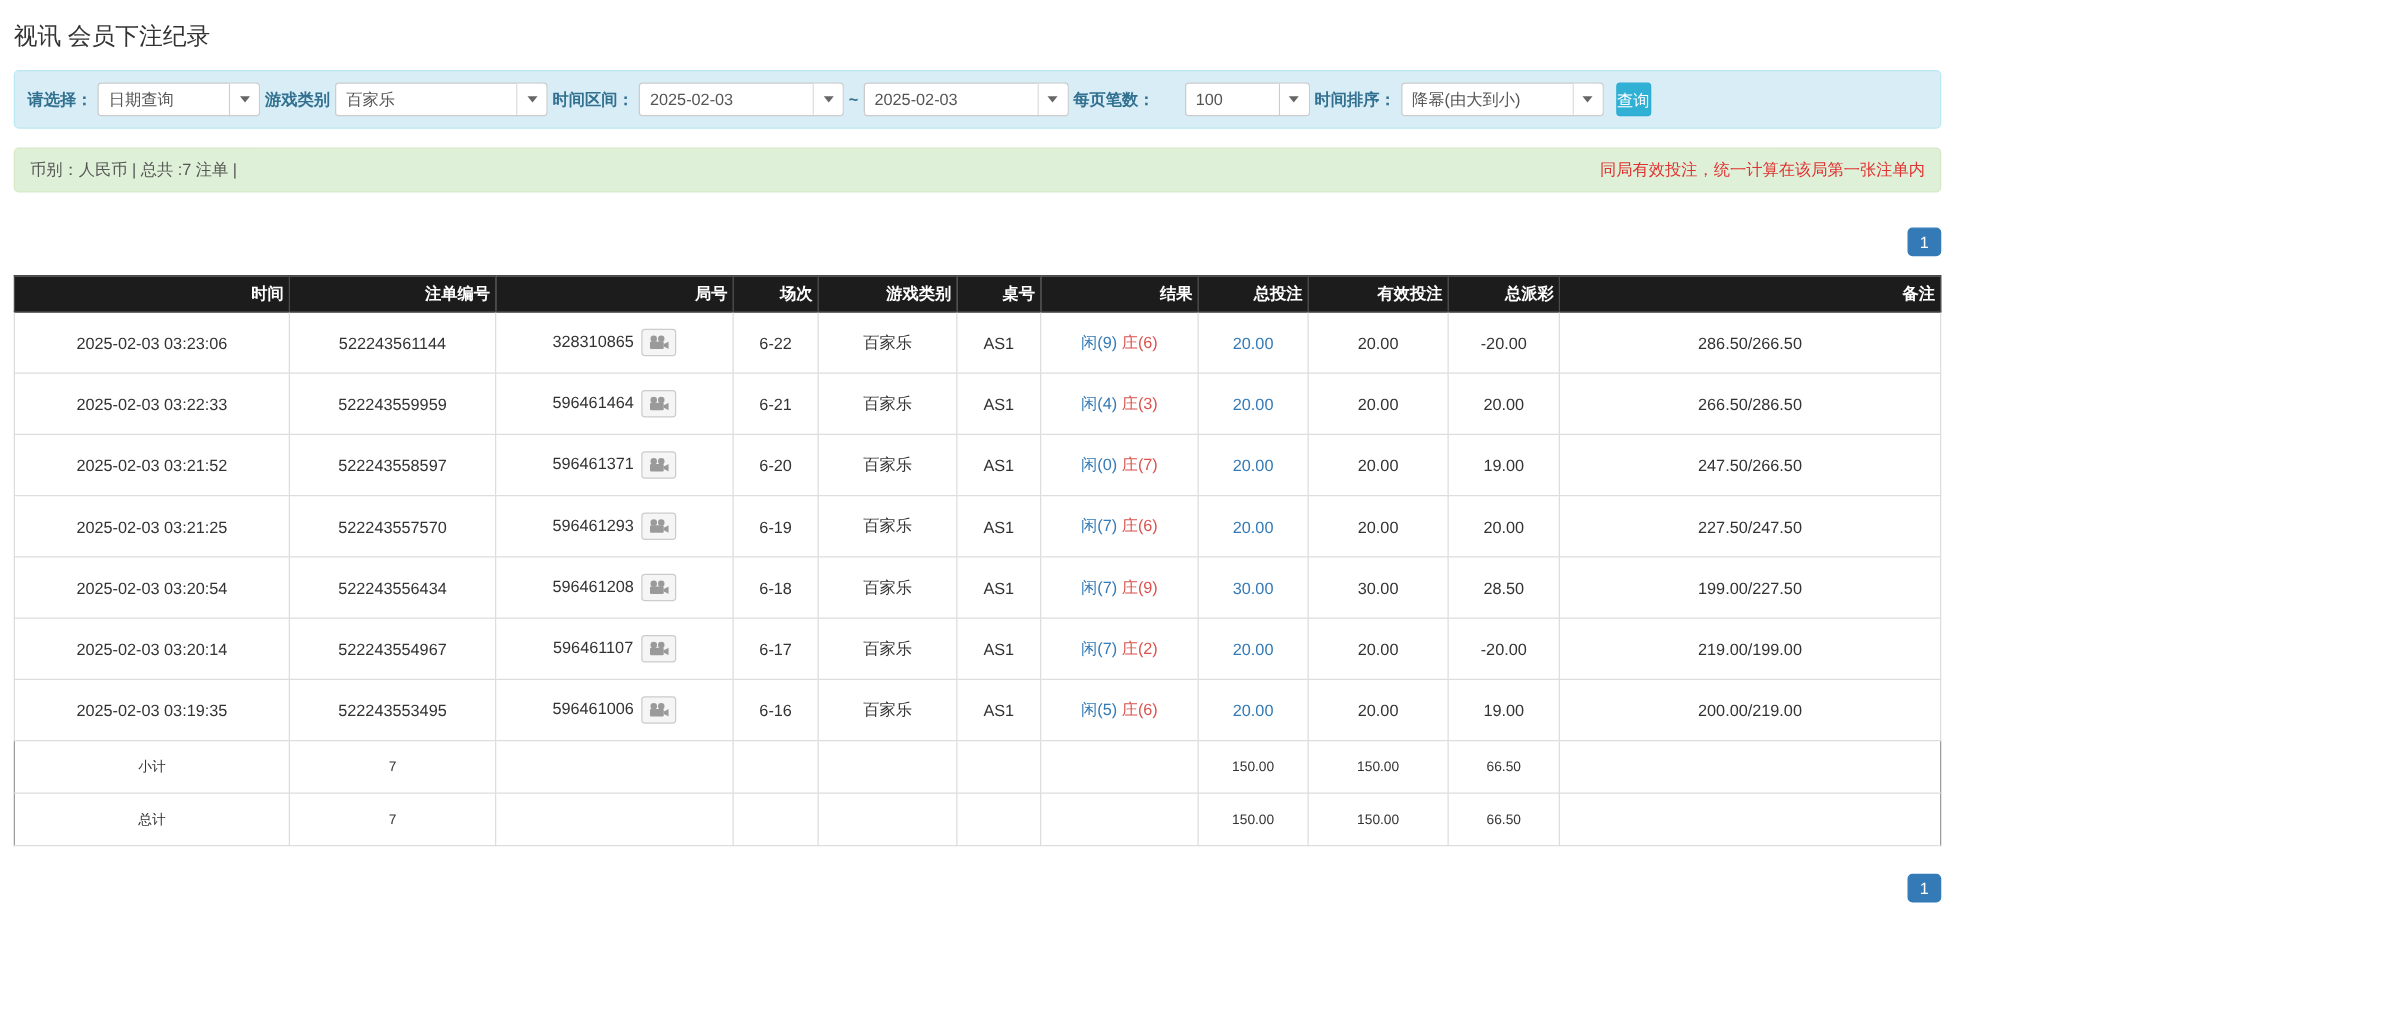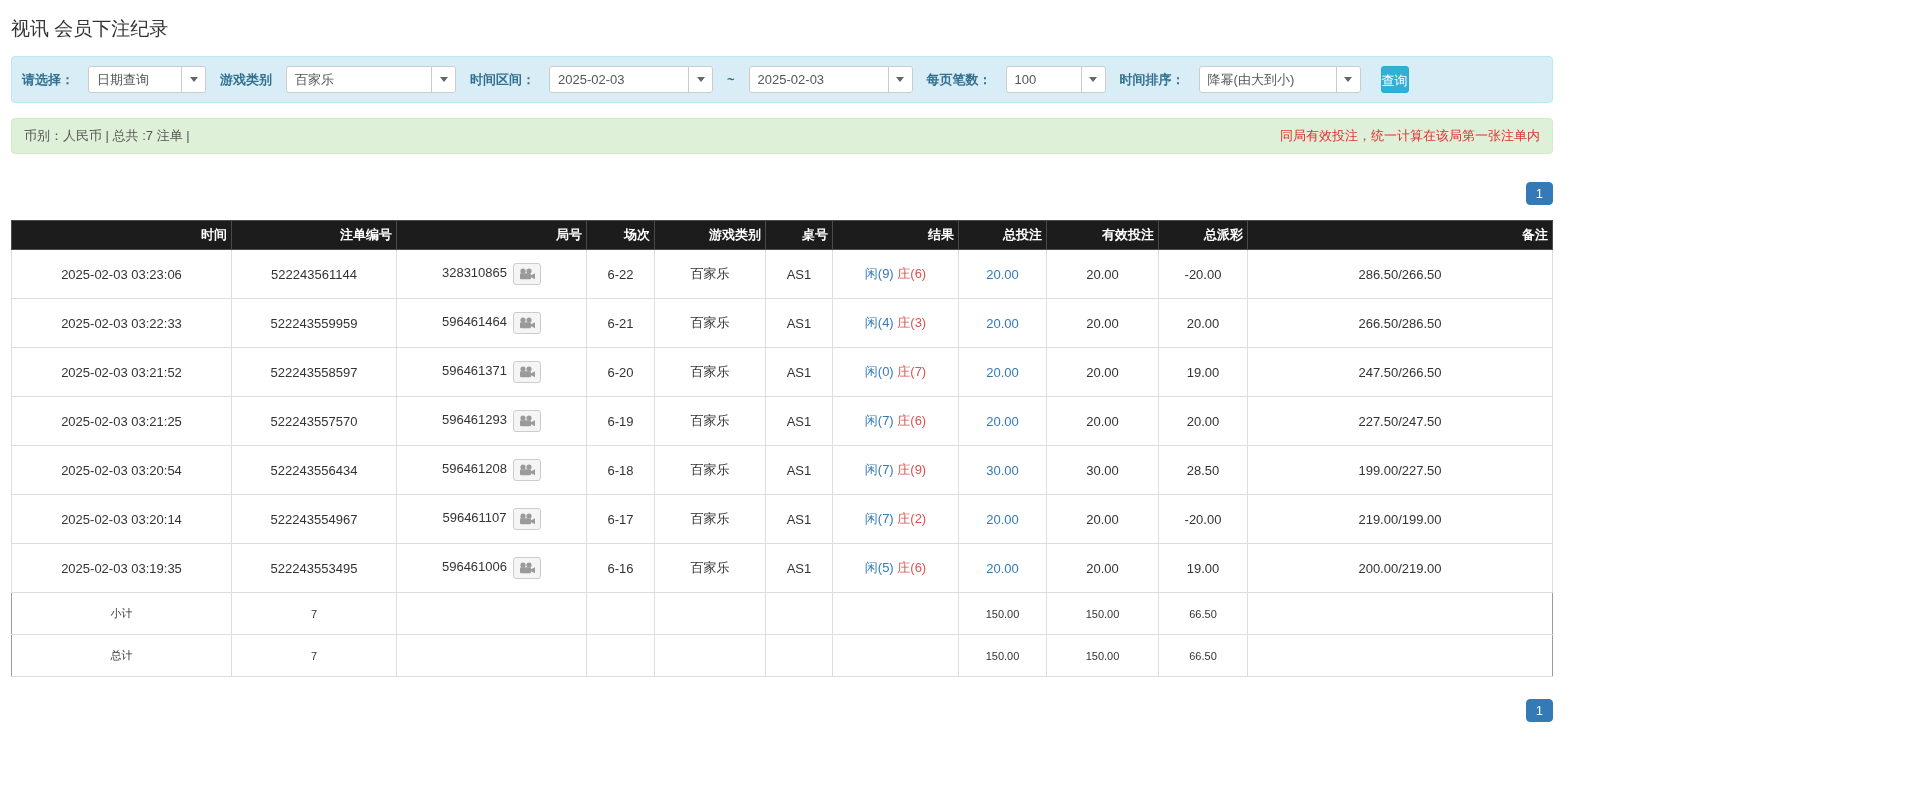--- a/index.html
+++ b/index.html
@@ -5,30 +5,30 @@
   * { box-sizing: border-box; }
   html, body { margin: 0; padding: 0; background: #fff; }
   body { font-family: "Liberation Sans", "DejaVu Sans", sans-serif; color: #333; }
   .content { width: 1542px; margin: 0 0 0 11px; }
 
   .page-title { font-size: 19px; font-weight: 400; color: #333; margin: 16px 0 14px; }
 
   
   .filter-bar {
     background: #d9edf7; border: 1px solid #bce8f1; border-radius: 4px;
-    padding: 9px 10px; display: flex; align-items: center; gap: 14px;
+    padding: 9px 10px; display: flex; align-items: center; gap: 4px;
   }
   .flabel { font-size: 13px; font-weight: bold; color: #31708f; white-space: nowrap; }
   .combo { display: flex; align-items: stretch; height: 27px; background: #fff;
            border: 1px solid #ccc; border-radius: 3px; cursor: pointer; }
   .combo-val { display: flex; align-items: center; padding: 0 8px; font-size: 13px; color: #555; flex: 1; white-space: nowrap; overflow: hidden; }
   .combo-btn { width: 24px; border: 0; border-left: 1px solid #ccc; background: #fff;
                display: flex; align-items: center; justify-content: center; cursor: pointer; border-radius: 0 3px 3px 0; padding: 0; }
   .caret { width: 0; height: 0; border-left: 4px solid transparent; border-right: 4px solid transparent; border-top: 5px solid #666; display: inline-block; }
-  .c1 { width: 118px; } .c2 { width: 170px; } .c3 { width: 164px; } .c4 { width: 100px; } .c5 { width: 162px; }
+  .c1 { width: 130px; } .c2 { width: 170px; } .c3 { width: 164px; } .c4 { width: 100px; margin-left: 20px; } .c5 { width: 162px; }
   .tilde { font-size: 13px; font-weight: bold; color: #31708f; }
   .btn-search { margin-left: 6px; background: #31b0d5; border: 1px solid #2aabd2; color: #fff;
                 font-size: 13px; padding: 5px 0; border-radius: 3px; cursor: pointer; height: 27px; }
 
   
   .summary-bar {
     margin-top: 15px; background: #dff0d8; border: 1px solid #d6e9c6; border-radius: 4px;
     padding: 8px 12px; display: flex; justify-content: space-between; align-items: flex-start;
     font-size: 13px; color: #555;
   }

